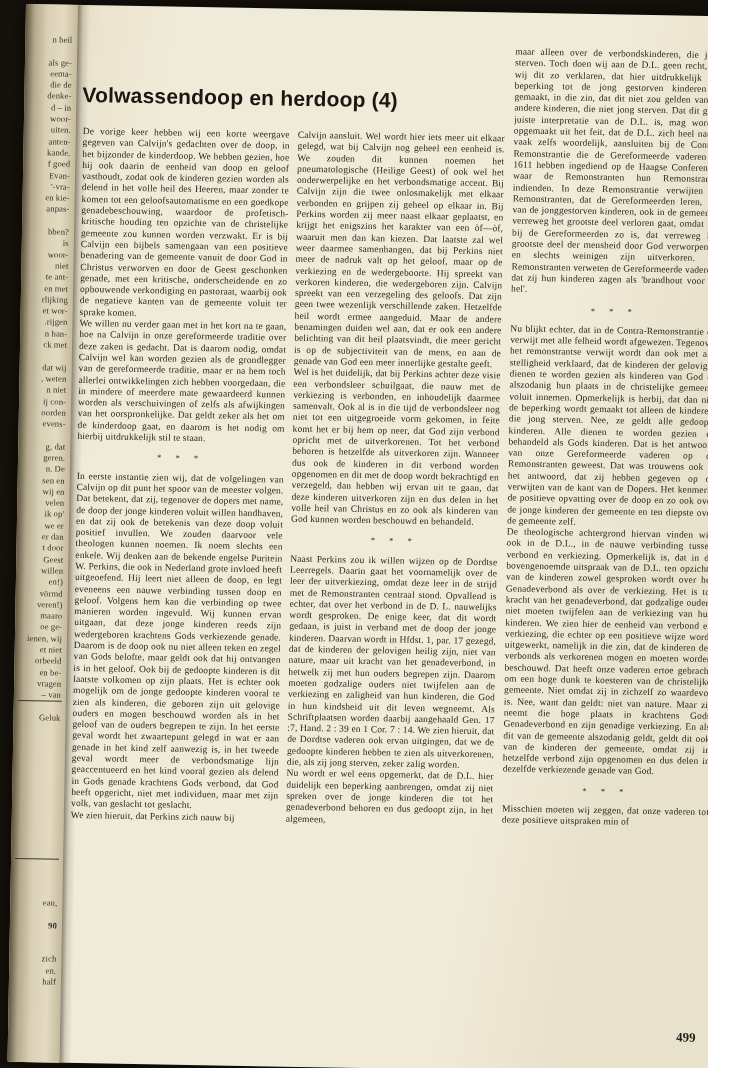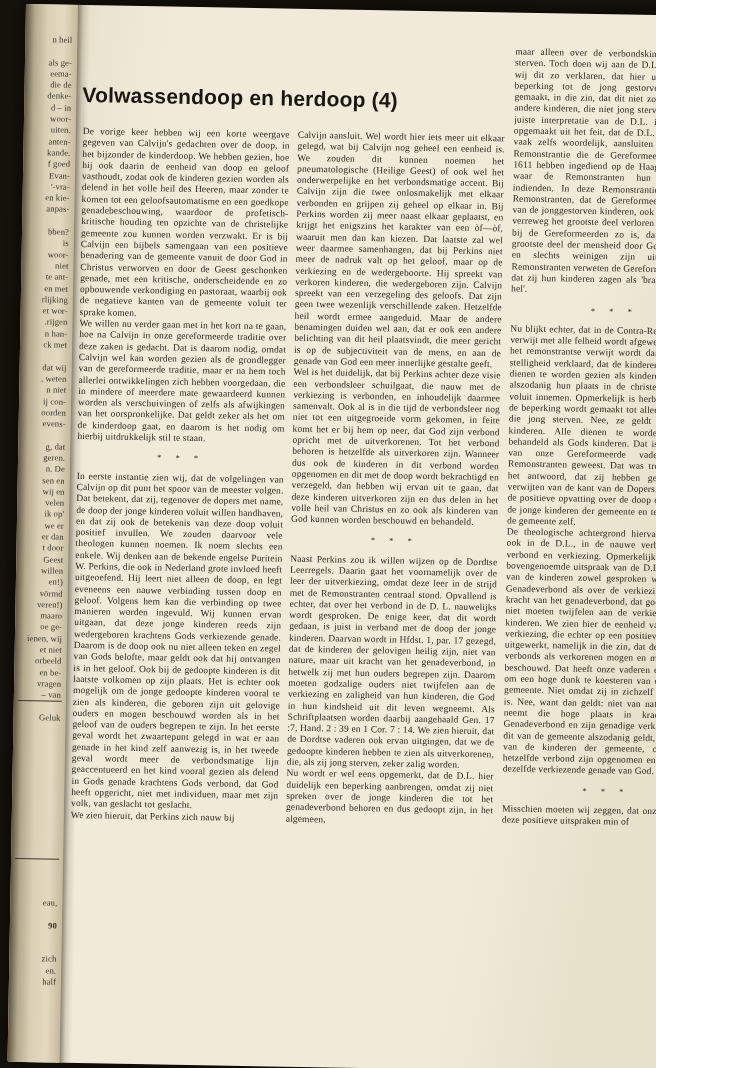--- a/index.html
+++ b/index.html
@@ -1,17 +1,17 @@
 <!DOCTYPE html>
 <html><head>
 <meta charset="utf-8">
 <style>
   html,body { margin:0; padding:0; }
   .stage {
-    position:relative; width:656px; height:1068px; overflow:hidden;
+    position:relative; width:708px; height:1068px; overflow:hidden;
     background:#16120c;
     font-family:"Liberation Serif", serif;
   }
   .paper {
     position:absolute; left:26px; top:4px; width:726px; height:1058px;
     background:linear-gradient(100deg,#c9bfa4 0px,#e0d7be 42px,#ebe4d0 78px,#f0ead8 150px,#f0ead8 600px,#e8e1cc 726px);
     transform:rotate(1deg); transform-origin:0 0;
     box-shadow:0 0 22px rgba(0,0,0,.65);
     border-radius:2px;
   }

